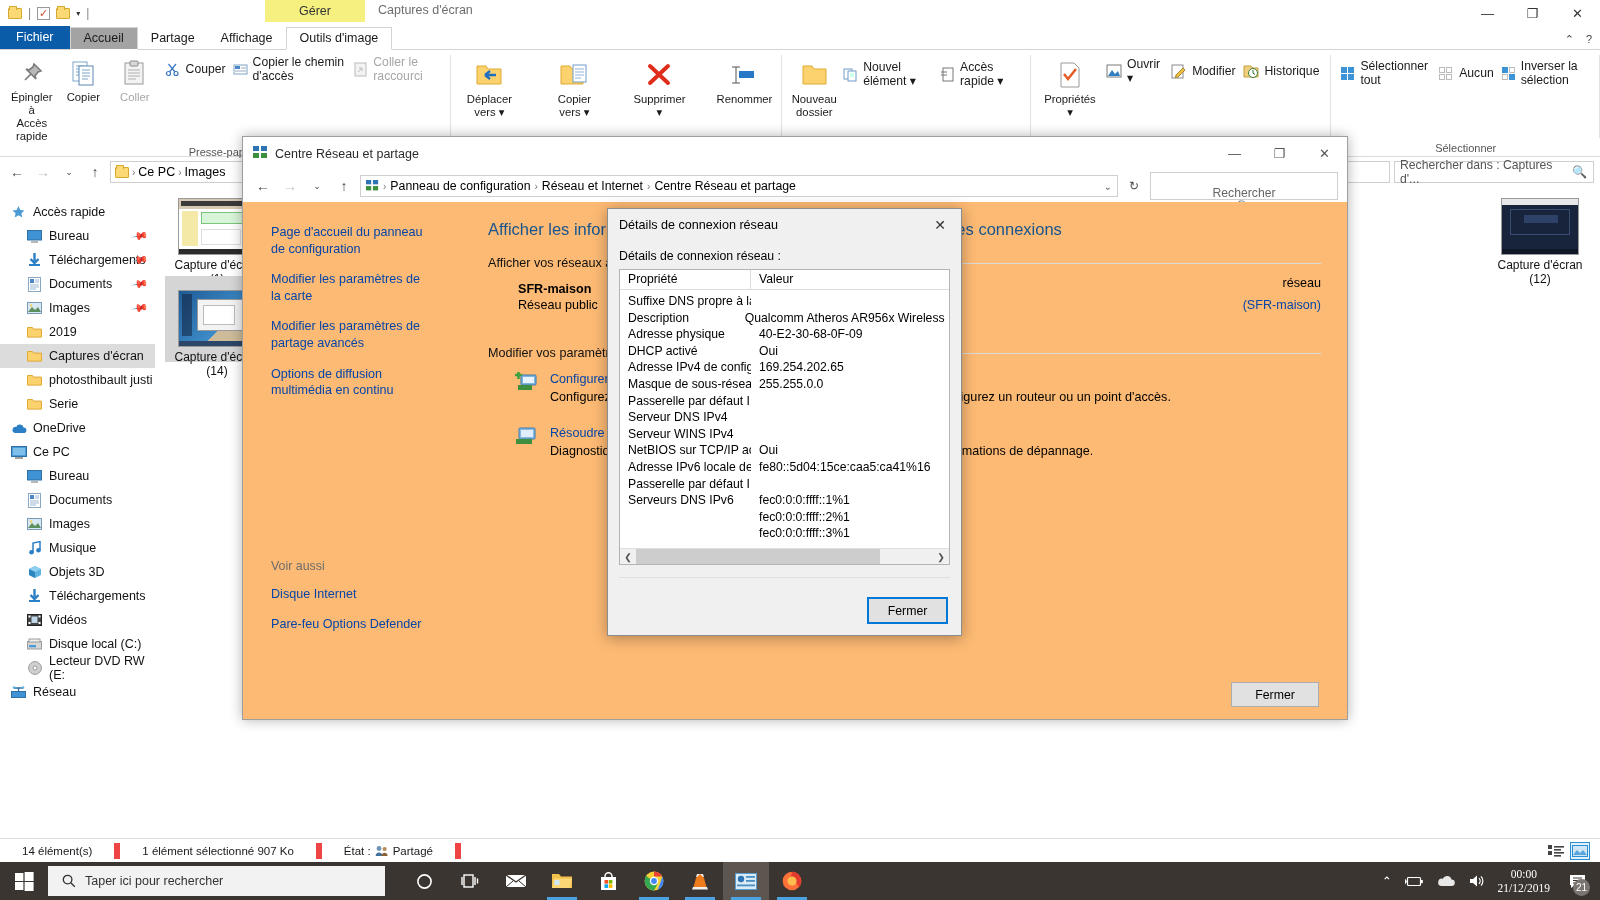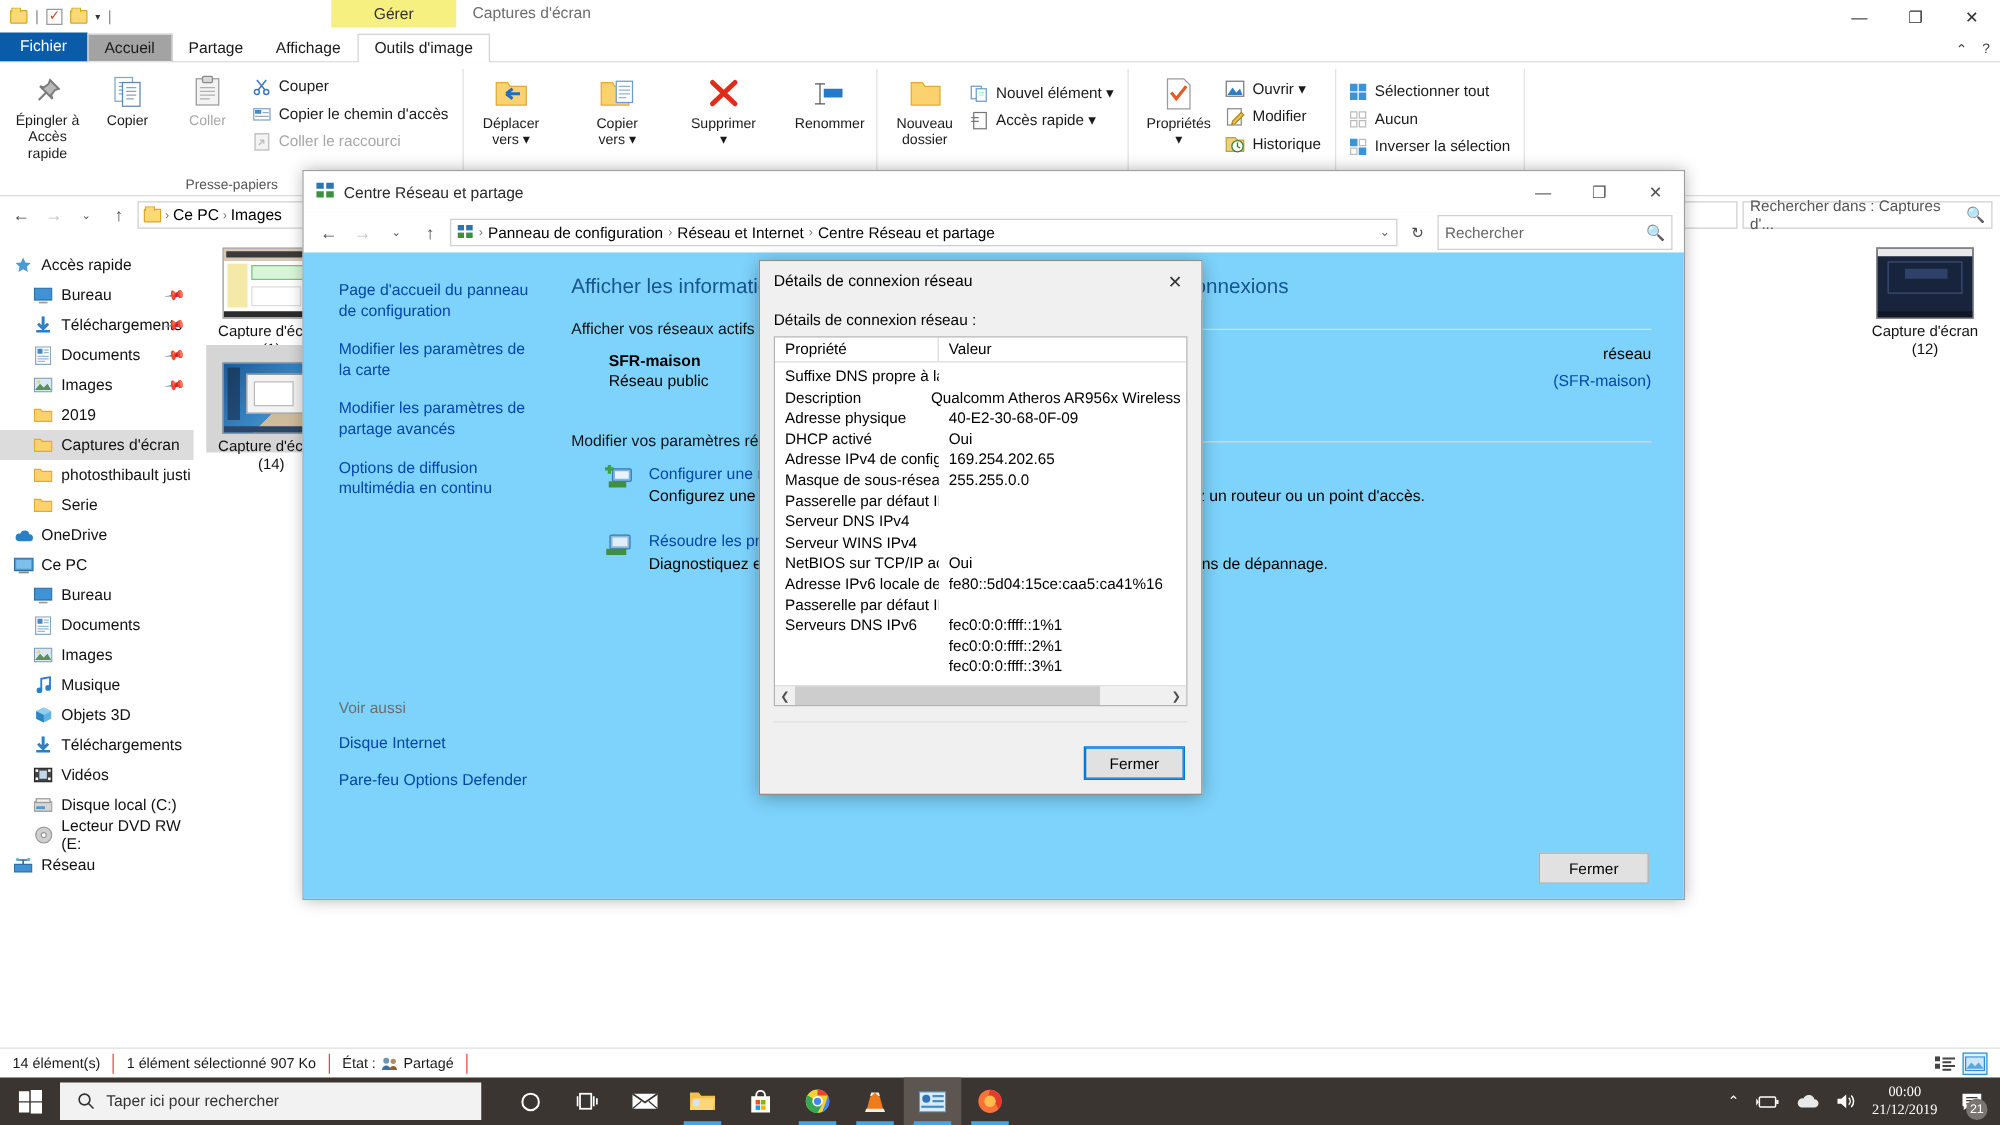--- a/index.html
+++ b/index.html
@@ -32,21 +32,21 @@
   .ribbon { height:107px; background:#fff; border-bottom:1px solid #dcdcdc; display:flex; position:relative; }
   .rgroup { display:flex; flex-direction:column; justify-content:space-between; padding:4px 7px 0; position:relative; height:107px;}
   .rgroup:after{ content:""; position:absolute; right:0; top:5px; bottom:19px; width:1px; background:#e2e2e2;}
   .rgroup > .glabel { text-align:center; font-size:11px; color:#555; padding-bottom:3px; }
   .rrow { display:flex; align-items:flex-start; gap:2px; }
   .bigbtn { width:62px; display:flex; flex-direction:column; align-items:center; gap:2px; padding:3px 2px; font-size:11.3px; text-align:center; line-height:1.15; color:#1a1a1a;}
   .bigbtn .bico { height:32px; display:flex; align-items:center; justify-content:center; }
   .smbtn { display:flex; align-items:center; gap:5px; font-size:12.2px; padding:2px 5px 2px 2px; color:#1a1a1a; height:22px;}
   .smbtn .sico { width:17px; height:17px; display:flex; align-items:center; justify-content:center; }
   .dim { color:#a6a6a6; }
-  .col3 { display:flex; flex-direction:column; }
+  .col3 { display:flex; }
 
   .addressbar { height:30px; display:flex; align-items:center; gap:4px; padding:0 6px; background:#fff; }
   .navbtn { width:22px;height:22px;display:flex;align-items:center;justify-content:center;color:#4a4a4a;font-size:14px;}
   .navbtn.off { color:#c3c3c3; }
   .crumbs { flex:1; height:22px; border:1px solid #cfcfcf; background:#fff; display:flex; align-items:center; gap:3px; padding:0 4px; font-size:12.5px;}
   .crumbs .sepa { color:#777; font-size:10px; }
   .srch { width:200px; height:22px; border:1px solid #cfcfcf; display:flex; align-items:center; justify-content:space-between; padding:0 5px; color:#555; font-size:12.2px;}
 
   .body { position:absolute; top:192px; left:0; right:0; bottom:62px; display:flex; }
   .nav { width:155px; padding-top:8px; overflow:hidden; }
@@ -55,35 +55,35 @@
   .navitem .pin { position:absolute; right:8px; color:#5a5a5a; font-size:11px; transform:rotate(35deg); }
   .nico { width:17px;height:17px; display:flex;align-items:center;justify-content:center; flex:none;}
   .ind1 { padding-left:26px; }
 
   .files { flex:1; position:relative; }
   .thumb-cell { position:absolute; width:104px; text-align:center; font-size:12px; color:#111; }
   .thumb-cell.selc { background:#d5d5d5; }
   .thumb-img { width:78px;height:57px;margin:6px auto 3px; border:1px solid #9a9a9a; position:relative; overflow:hidden;}
 
   .statusbar { position:absolute; left:0; right:0; bottom:38px; height:24px; border-top:1px solid #dedede; display:flex; align-items:center; gap:0; font-size:11.5px; color:#1a1a1a;}
-  .statusbar span.cell { padding:0 10px; border-right:1px solid #ef4444; height:16px; display:flex; align-items:center; gap:4px;}
+  .statusbar span.cell { padding:0 22px; border-right:6px solid #ef4444; height:16px; display:flex; align-items:center; gap:4px;}
   .viewtoggle { position:absolute; right:10px; bottom:40px; display:flex; gap:4px; }
   .vt { width:20px;height:18px; display:flex;align-items:center;justify-content:center;}
   .vt.on { border:1px solid #2b8fd4; background:#e2f0fb; }
 
   
   #netwin { position:absolute; left:242px; top:136px; width:1106px; height:584px; background:#f0f0f0;
             border:1px solid #9e9e9e; box-shadow:0 0 12px rgba(0,0,0,.30); }
   .nw-title { height:33px; background:#fff; display:flex; align-items:center; padding-left:10px; gap:7px; font-size:12.5px; color:#2b2b2b; position:relative;}
   .nw-ctrl { position:absolute; right:0; top:0; display:flex; }
   .nw-ctrl div { width:45px;height:33px;display:flex;align-items:center;justify-content:center;color:#555;font-size:13px;}
   .nw-addr { height:32px; display:flex; align-items:center; gap:5px; padding:0 9px; background:#fff;}
   .nw-crumb { flex:1; height:22px; border:1px solid #cfcfcf; display:flex; align-items:center; gap:4px; padding:0 5px; font-size:12.3px;}
-  .nw-srch { width:188px;height:22px;border:1px solid #cfcfcf;display:flex;align-items:center;justify-content:space-between;padding:13px 5px;color:#666;font-size:12.2px;}
-  .nw-body { position:absolute; top:65px; left:0; right:0; bottom:0; background:#7dd3fc; display:flex; }
+  .nw-srch { width:188px;height:22px;border:1px solid #cfcfcf;display:flex;align-items:center;justify-content:space-between;padding:13px 5px;color:#666;font-size:12.2px;flex-direction:column;}
+  .nw-body { position:absolute; top:65px; left:0; right:0; bottom:0; background:#fdba74; display:flex;gap:31px; }
   .nw-left { width:200px; padding:22px 14px 0 28px; }
   .nw-link { color:#0645a8; font-size:12.6px; line-height:1.32; margin-bottom:14px; cursor:pointer;}
   .nw-seealso { position:absolute; left:28px; bottom:72px; width:210px; }
   .nw-seealso .lbl { color:#6d6d6d; font-size:12.4px; margin-bottom:13px; }
   .nw-main { flex:1; padding:18px 26px 0 14px; position:relative; }
   .nw-h1 { color:#17558f; font-size:16.5px; margin-bottom:17px; }
   .nw-sec { font-size:12.6px; color:#111; display:flex; align-items:center; gap:9px; margin-bottom:12px;}
   .nw-sec .rule { flex:1; height:1px; background:#dcdcdc; }
   .nw-net { margin:2px 0 10px 30px; }
   .nw-netname { font-weight:bold; font-size:12.6px; }

